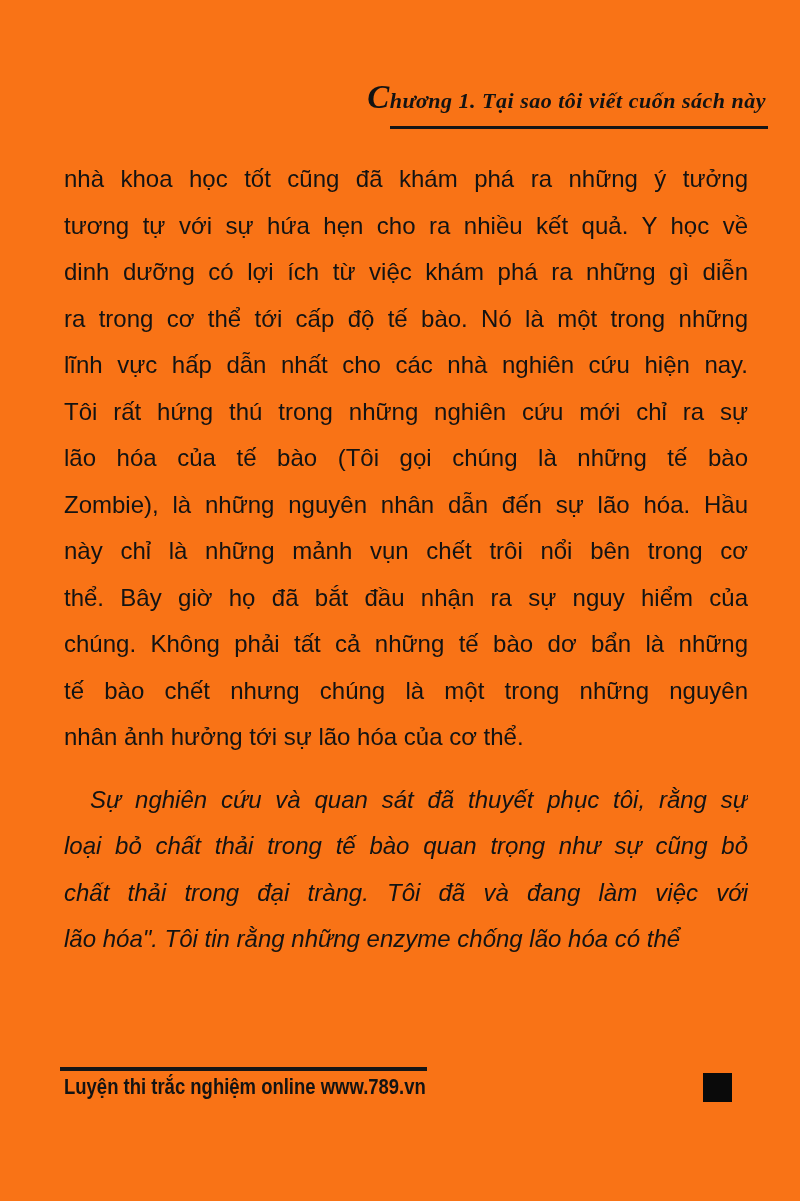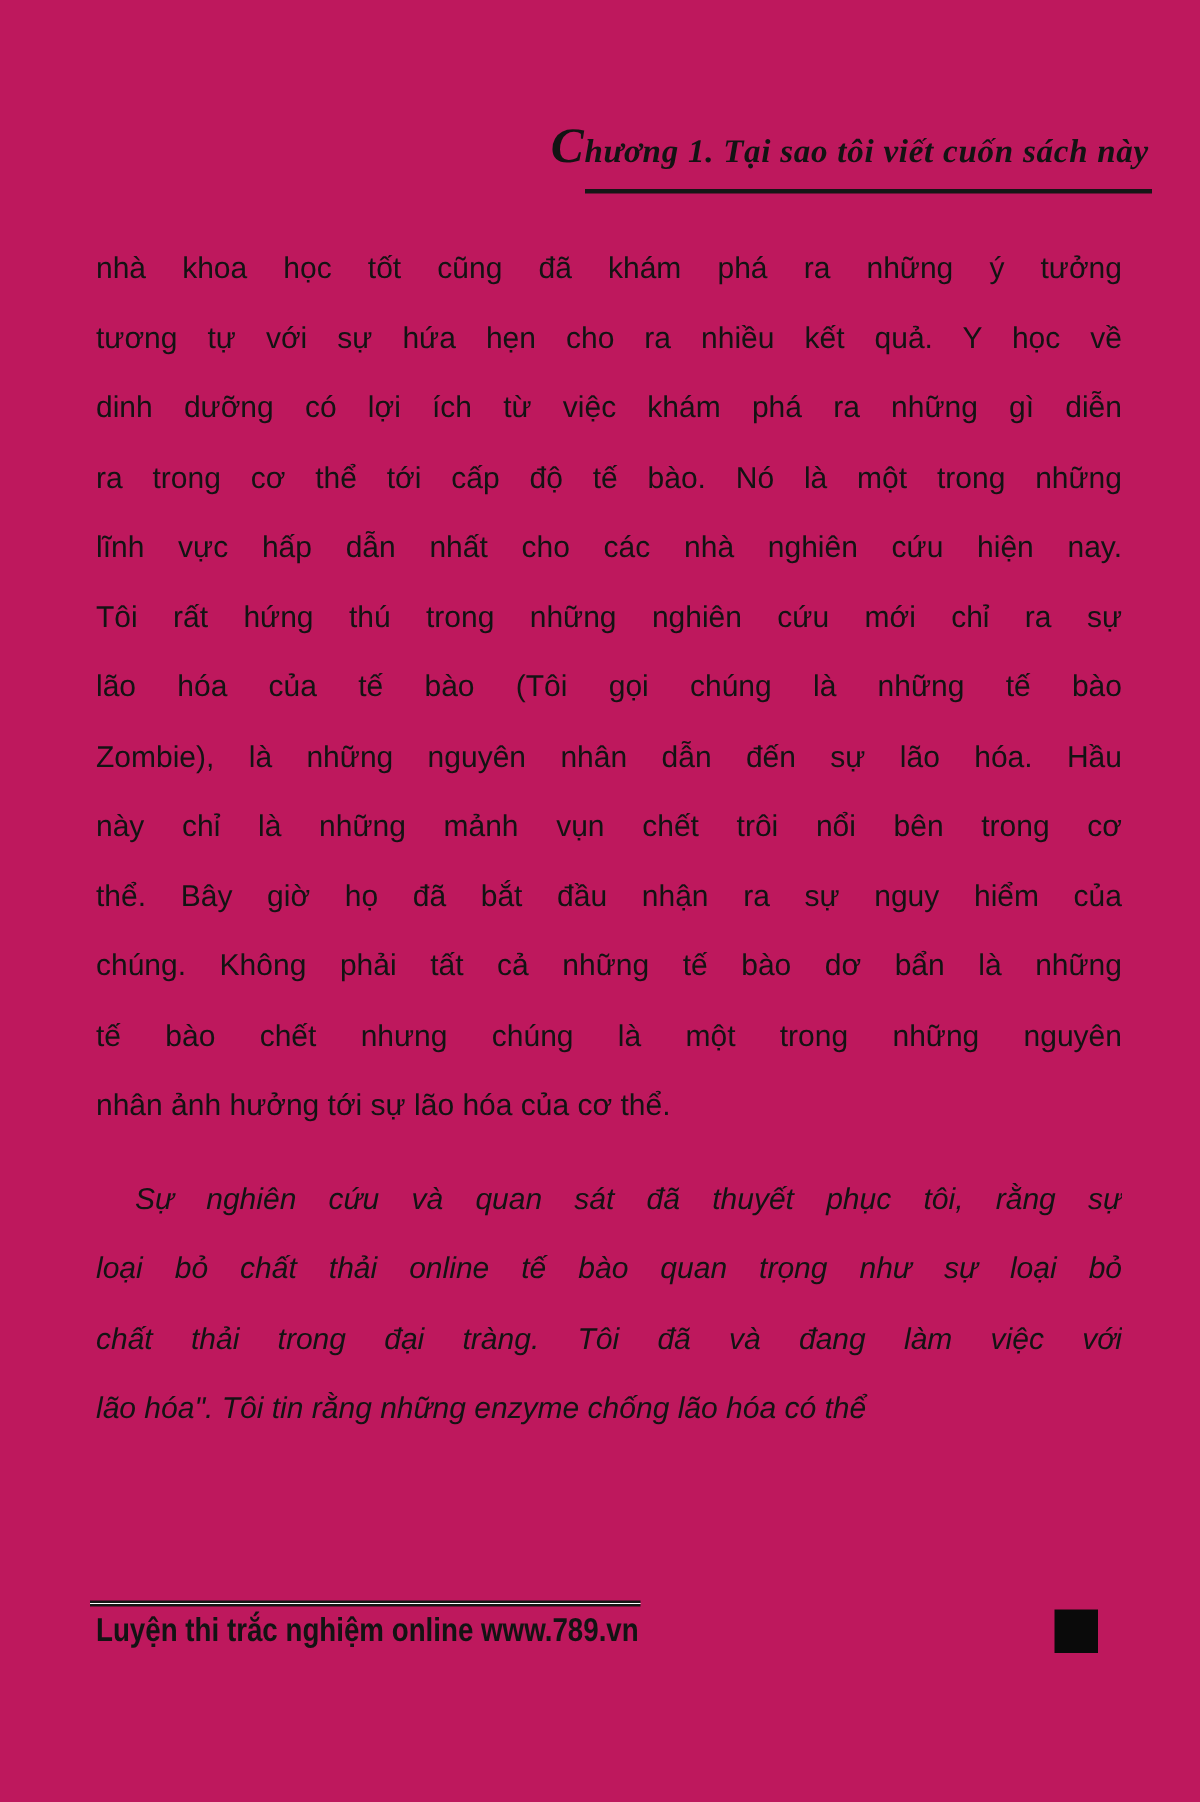--- a/index.html
+++ b/index.html
@@ -2,21 +2,21 @@
 <html><head>
 <meta charset="utf-8">
 <style>
   html, body { margin: 0; padding: 0; }
   body { background: #e8e8e8; }
   .page {
     position: relative;
     width: 800px;
     height: 1201px;
     margin: 0 auto;
-    background: #be185d;
+    background: #f97316;
     color: #131313;
     overflow: hidden;
   }
   
   .header-text {
     position: absolute;
     top: 88px;
     right: 34px;
     font-family: "Liberation Serif", "DejaVu Serif", serif;
     font-style: italic;
@@ -37,21 +37,21 @@
     height: 3px;
     background: #161616;
   }
   
   .body-text {
     position: absolute;
     top: 156px;
     left: 64px;
     width: 684px;
     font-family: "Liberation Sans", "DejaVu Sans", sans-serif;
-    font-size: 20px;
+    font-size: 24px;
   }
   .paragraph { margin: 0; }
   .paragraph.second { margin-top: 16px; font-style: italic; }
   .line {
     height: 46.5px;
     line-height: 46.5px;
     text-align: justify;
     text-align-last: justify;
     overflow: hidden;
     white-space: nowrap;
@@ -107,21 +107,21 @@
       <div class="line">lão hóa của tế bào (Tôi gọi chúng là những tế bào</div>
       <div class="line">Zombie), là những nguyên nhân dẫn đến sự lão hóa. Hầu</div>
       <div class="line">này chỉ là những mảnh vụn chết trôi nổi bên trong cơ</div>
       <div class="line">thể. Bây giờ họ đã bắt đầu nhận ra sự nguy hiểm của</div>
       <div class="line">chúng. Không phải tất cả những tế bào dơ bẩn là những</div>
       <div class="line">tế bào chết nhưng chúng là một trong những nguyên</div>
       <div class="line last">nhân ảnh hưởng tới sự lão hóa của cơ thể.</div>
     </div>
     <div class="paragraph second">
       <div class="line indent">Sự nghiên cứu và quan sát đã thuyết phục tôi, rằng sự</div>
-      <div class="line">loại bỏ chất thải online tế bào quan trọng như sự loại bỏ</div>
+      <div class="line">loại bỏ chất thải trong tế bào quan trọng như sự cũng bỏ</div>
       <div class="line">chất thải trong đại tràng. Tôi đã và đang làm việc với</div>
       <div class="line last">lão hóa". Tôi tin rằng những enzyme chống lão hóa có thể</div>
     </div>
   </div>
 
   <div class="footer-rule"></div>
   <div class="footer-text">Luyện thi trắc nghiệm online www.789.vn</div>
   <div class="page-marker"></div>
 
 </div>

